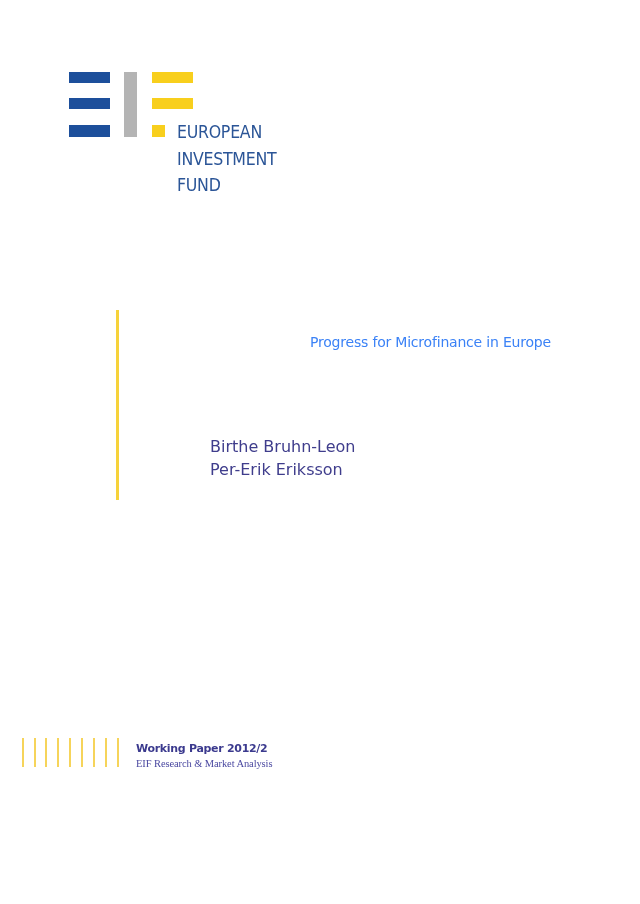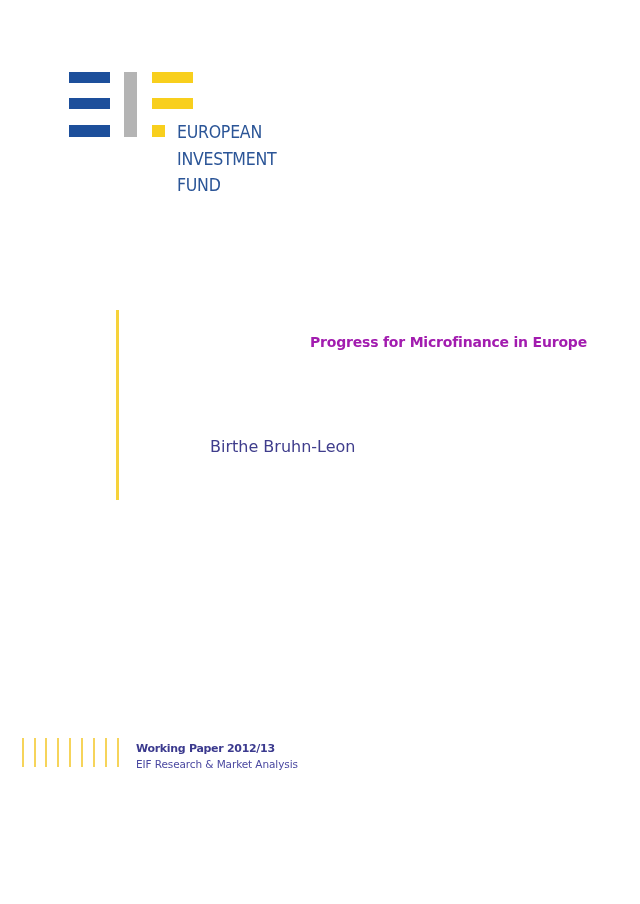--- a/index.html
+++ b/index.html
@@ -19,42 +19,42 @@
       color: #2b5597; letter-spacing: -0.3px;
       transform: scaleX(0.93); transform-origin: left top;
     }
     .logo-text div { white-space: nowrap; }
     .vline {
       position: absolute; left: 116px; top: 310px;
       width: 3px; height: 190px; background: #f6d23a;
     }
     .title {
       position: absolute; left: 310px; top: 334px;
-      font-size: 14px; color: #a21caf; white-space: nowrap;
+      font-size: 14px; color: #3b82f6; white-space: nowrap;
       letter-spacing: -0.2px;
-      font-weight: bold;
     }
     .authors {
       position: absolute; left: 210px; top: 435px;
       font-size: 16px; line-height: 23px; color: #3f3d8c;
     }
     .authors div { white-space: nowrap; }
     .tick {
       position: absolute; top: 738px; width: 2px; height: 29px;
       background: #f6d45a;
     }
     .wp-title {
       position: absolute; left: 136px; top: 742px;
       font-size: 11px; font-weight: bold; color: #3b3a8e;
       white-space: nowrap; letter-spacing: -0.3px;
     }
     .wp-sub {
       position: absolute; left: 136px; top: 758px;
       font-size: 10.5px; color: #4a48a0; white-space: nowrap;
       letter-spacing: -0.1px;
+      font-family: Liberation Serif, serif;
     }
   </style>
 </head>
 <body>
 
 <div>
   <div class="abs bar-blue" style="left:69px;top:72px;width:41px;height:11px;"></div>
   <div class="abs bar-blue" style="left:69px;top:98px;width:41px;height:11px;"></div>
   <div class="abs bar-blue" style="left:69px;top:125px;width:41px;height:12px;"></div>
   <div class="abs bar-gray" style="left:124px;top:72px;width:13px;height:65px;"></div>
@@ -67,28 +67,29 @@
     <div>FUND</div>
   </div>
 </div>
 
 <div class="vline"></div>
 
 <div class="title">Progress for Microfinance in Europe</div>
 
 <div class="authors">
   <div>Birthe Bruhn-Leon</div>
+  <div>Per-Erik Eriksson</div>
 </div>
 
 <div>
   <div class="tick" style="left:22px;"></div>
   <div class="tick" style="left:34px;"></div>
   <div class="tick" style="left:45px;"></div>
   <div class="tick" style="left:57px;"></div>
   <div class="tick" style="left:69px;"></div>
   <div class="tick" style="left:81px;"></div>
   <div class="tick" style="left:93px;"></div>
   <div class="tick" style="left:105px;"></div>
   <div class="tick" style="left:117px;"></div>
 </div>
 
-<div class="wp-title">Working Paper 2012/13</div>
+<div class="wp-title">Working Paper 2012/2</div>
 <div class="wp-sub">EIF Research &amp; Market Analysis</div>
 
 </body></html>

